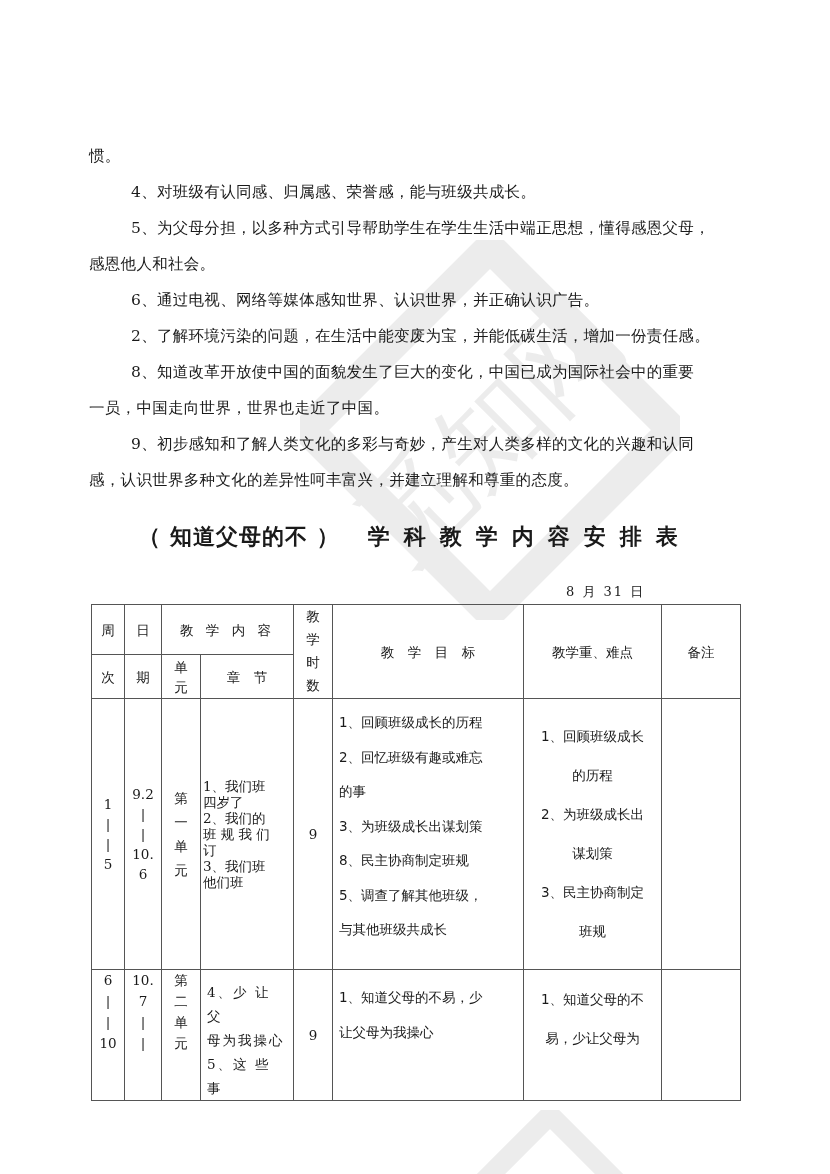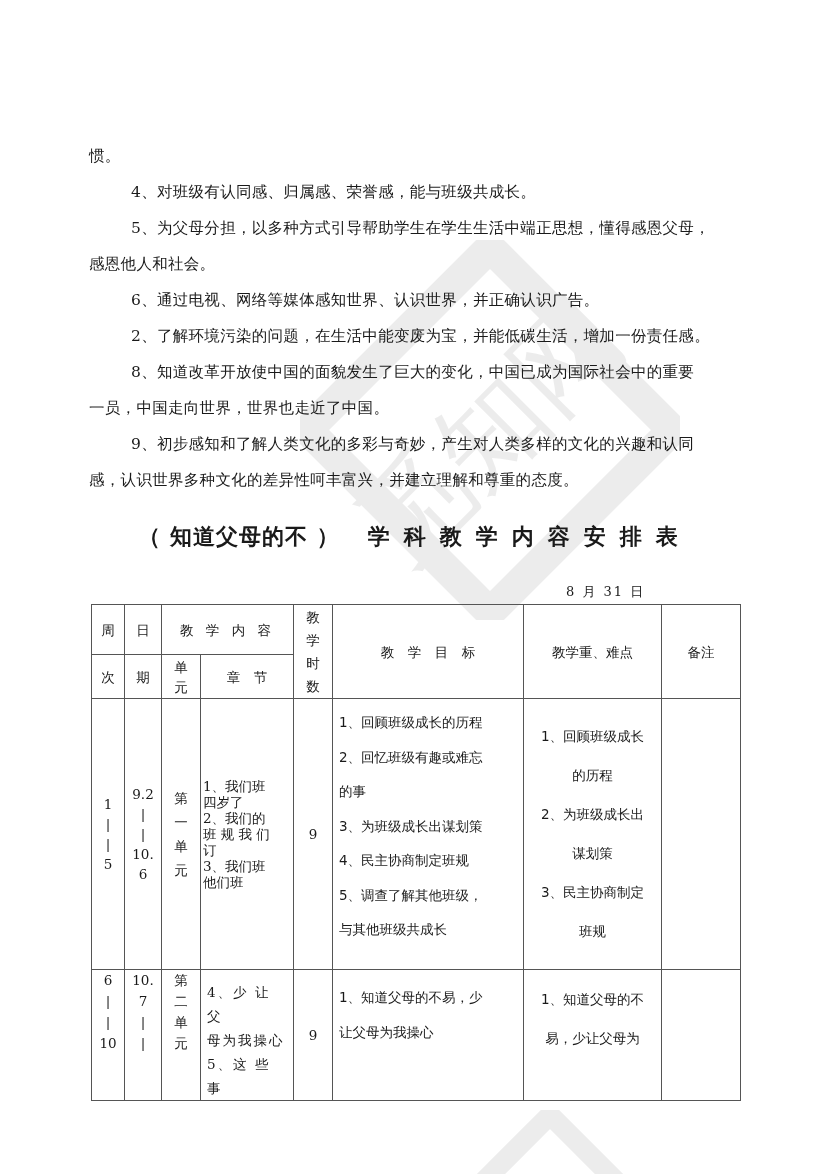--- a/index.html
+++ b/index.html
@@ -73,21 +73,21 @@
     <col style="width:39px">
       <col style="width:191px">
       <col style="width:138px">
       <col style="width:79px">
   </colgroup>
   <tbody>
       <tr style="height:50px">
     <td class="hdr">周</td>
     <td class="hdr">日</td>
     <td colspan="2" class="hdr" style="letter-spacing:4px;">教 学 内 容</td>
-    <td rowspan="2" class="hdr" style="padding:0 10px; line-height:23px;"><span>教学时数</span></td>
+    <td rowspan="2" class="hdr" style="padding:0 10px; line-height:23px;font-family:Liberation Mono, monospace;"><span>教学时数</span></td>
     <td rowspan="2" class="hdr">教　学　目　标</td>
     <td rowspan="2" class="hdr">教学重、难点</td>
     <td rowspan="2" class="hdr">备注</td>
   </tr>
   <tr style="height:44px">
     <td class="hdr">次</td>
     <td class="hdr">期</td>
     <td class="hdr" style="padding:0 11px; line-height:20px;"><span>单元</span></td>
     <td class="hdr">章　节</td>
   </tr>
@@ -120,21 +120,21 @@
       <div>订</div>
       <div>3、我们班</div>
       <div>他们班</div>
     </td>
     <td>9</td>
     <td class="goals">
       <div>1、回顾班级成长的历程</div>
       <div>2、回忆班级有趣或难忘</div>
       <div>的事</div>
       <div>3、为班级成长出谋划策</div>
-      <div>4、民主协商制定班规</div>
+      <div>8、民主协商制定班规</div>
       <div>5、调查了解其他班级，</div>
       <div>与其他班级共成长</div>
     </td>
     <td class="keys">
       <div>1、回顾班级成长</div>
       <div>的历程</div>
       <div>2、为班级成长出</div>
       <div>谋划策</div>
       <div>3、民主协商制定</div>
       <div>班规</div>

